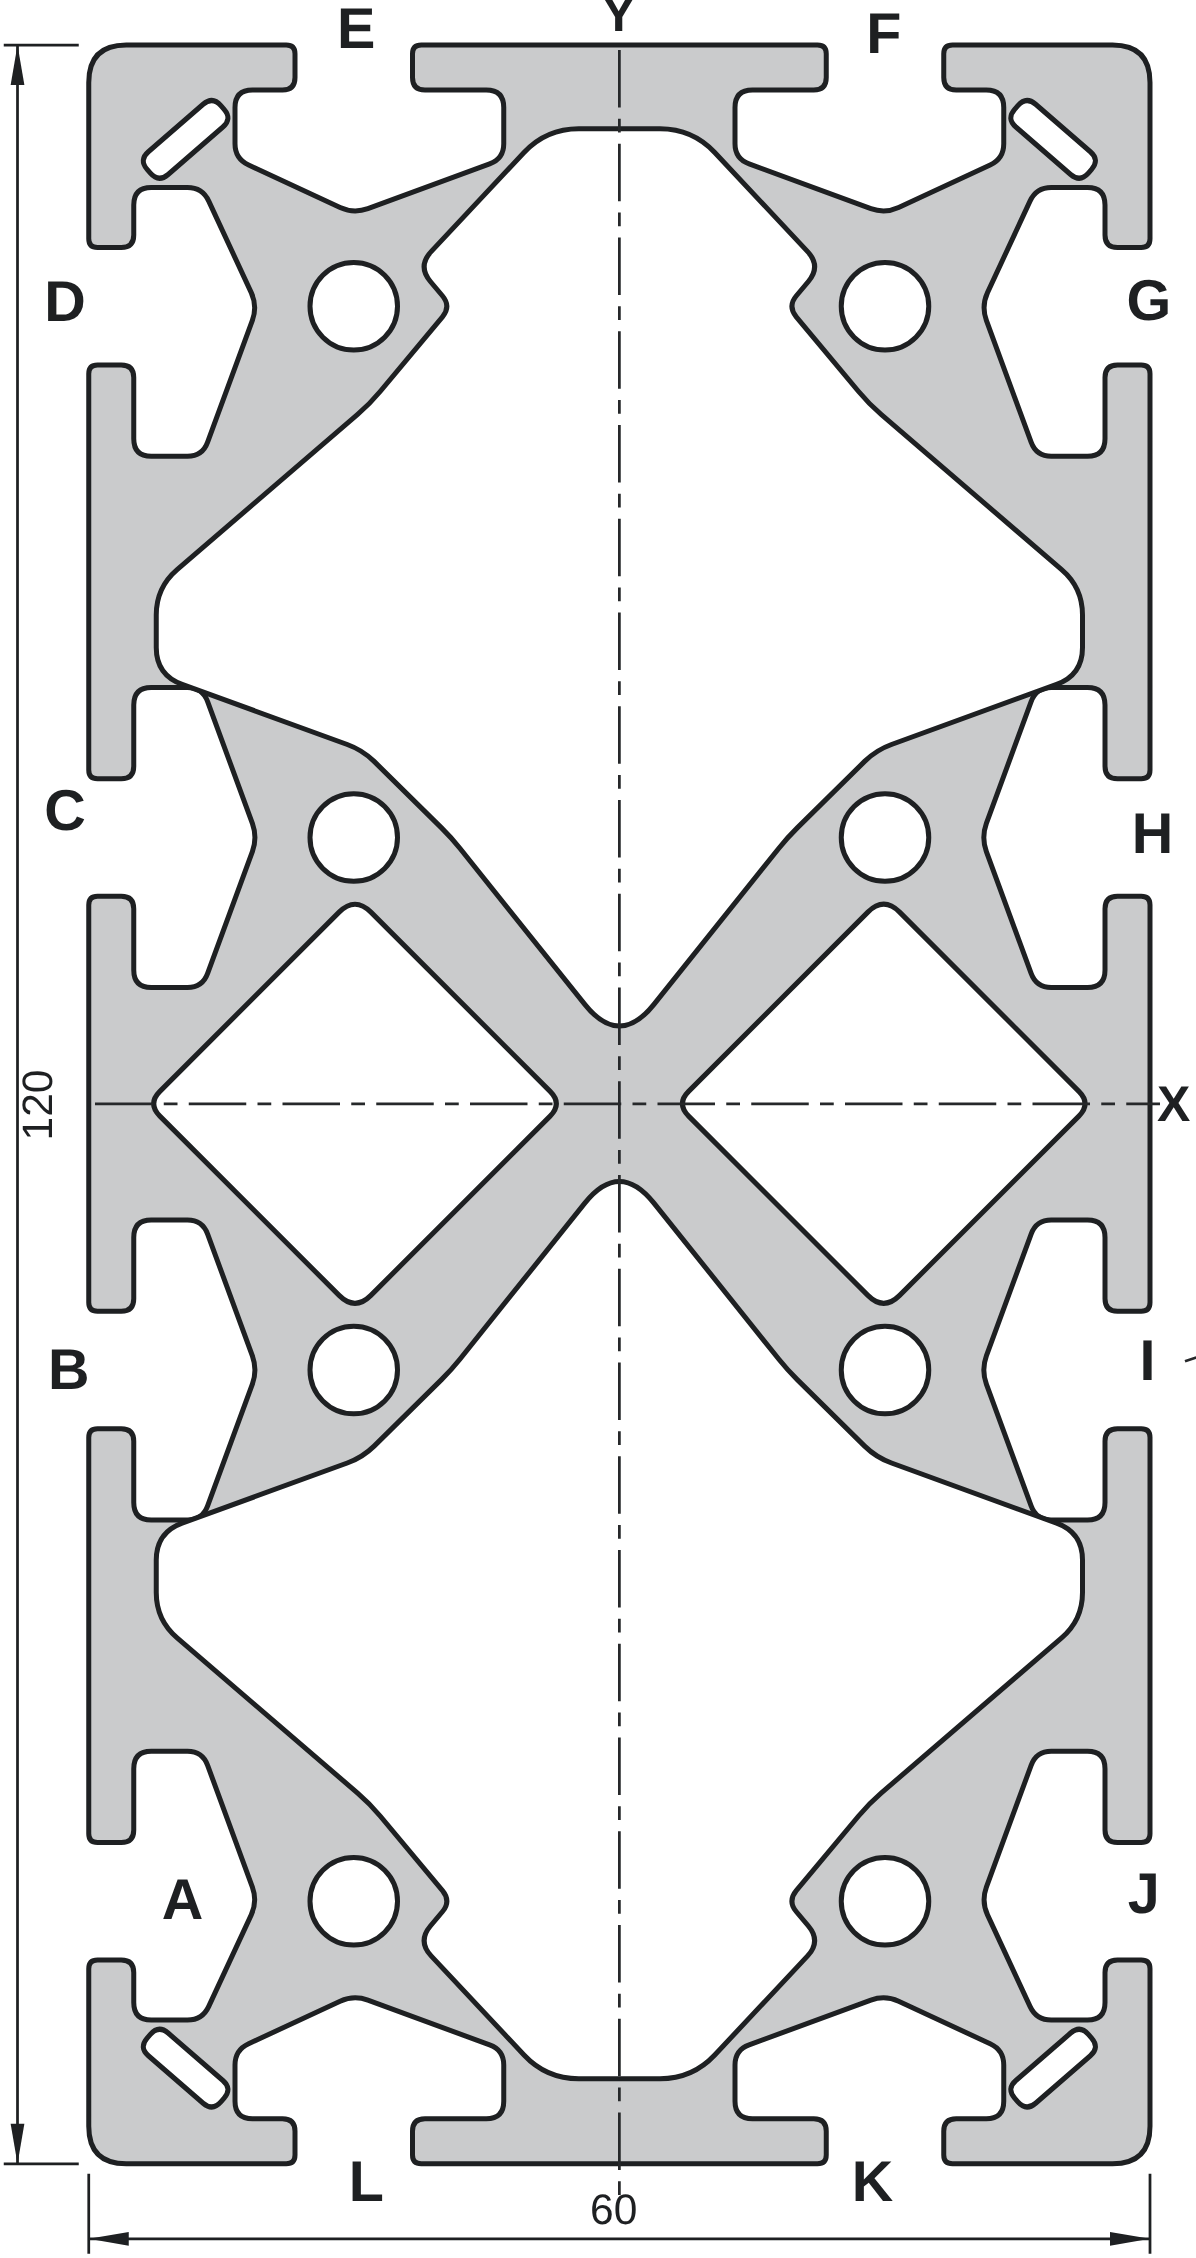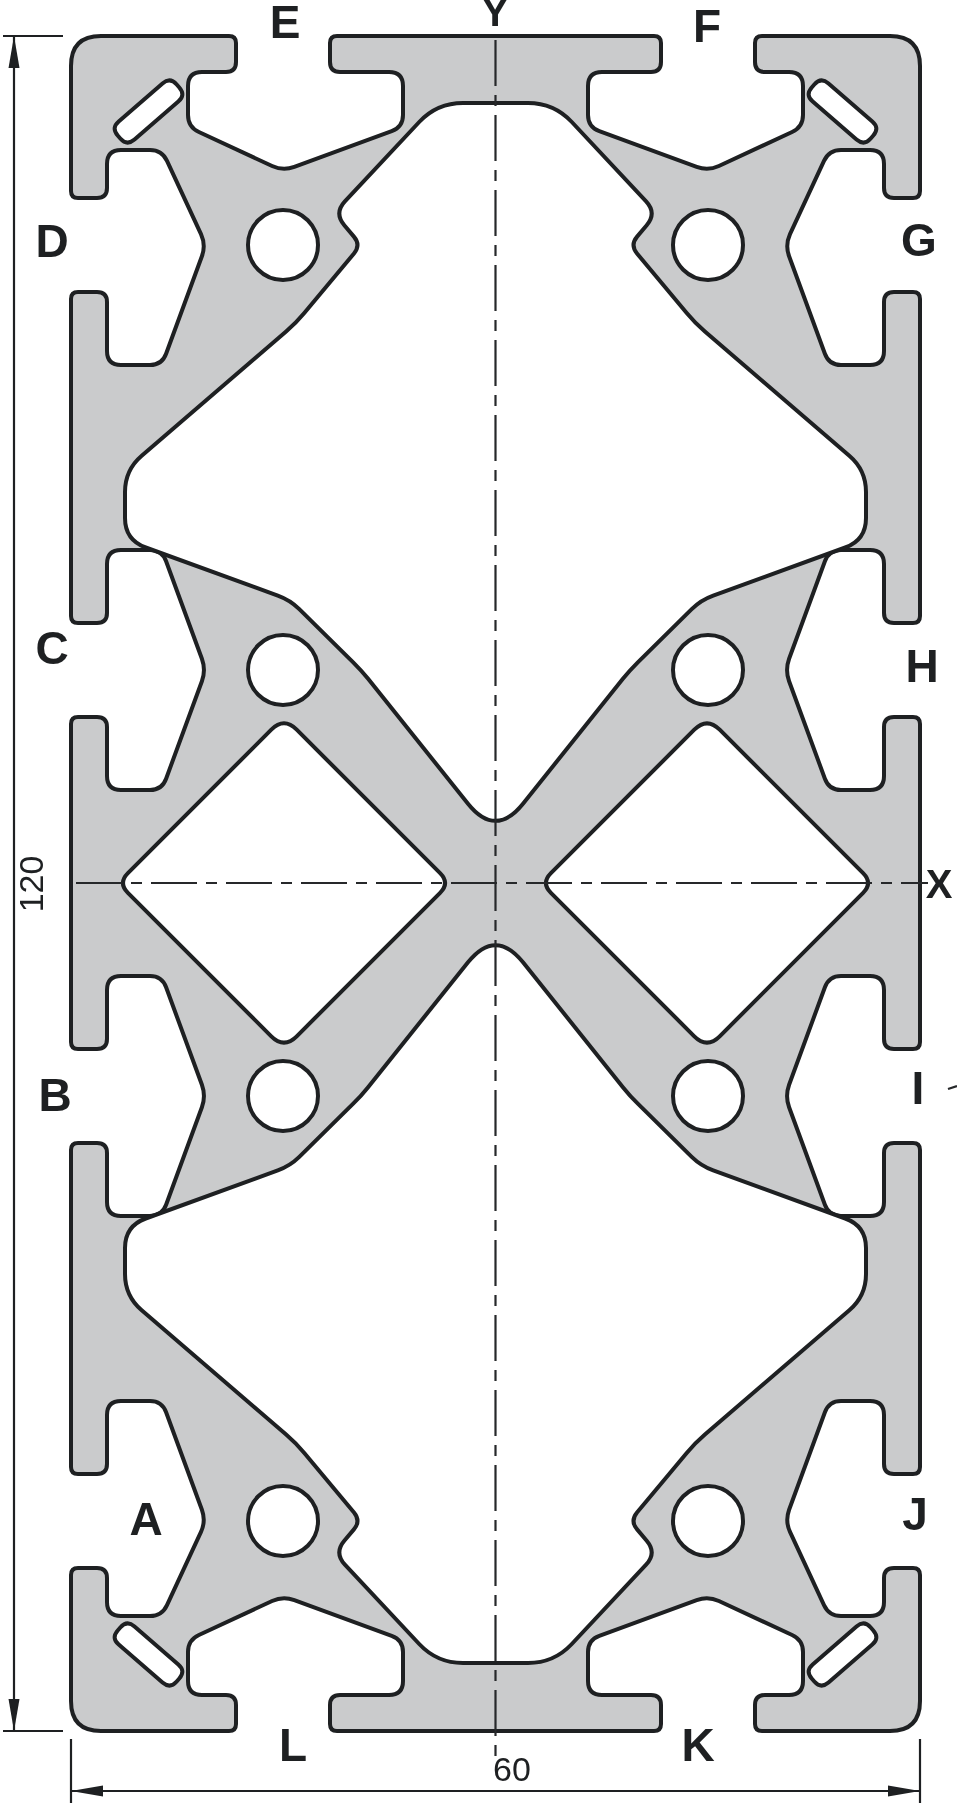--- a/index.html
+++ b/index.html
@@ -59,15 +59,15 @@
       <span class="lbl" style="left: 707px; top: 26px;">F</span>
       <span class="lbl" style="left: 919px; top: 240px;">G</span>
       <span class="lbl" style="left: 922px; top: 666px;">H</span>
       <span class="lbl" style="left: 918px; top: 1088px;">I</span>
       <span class="lbl" style="left: 915px; top: 1514px;">J</span>
       <span class="lbl" style="left: 698px; top: 1745px;">K</span>
       <span class="lbl" style="left: 293px; top: 1745px;">L</span>
       <span class="lbl axis-lbl" style="left: 939px; top: 884px;">X</span>
       <span class="lbl axis-lbl" style="left: 495px; top: 12px;">Y</span>
       <span class="dim-txt vert" style="left: 31px; top: 884px;">120</span>
-      <span class="dim-txt" style="left: 512px; top: 1769px;">60</span>
+      <span class="dim-txt" style="left: 491px; top: 1769px;">60</span>
     </div>
 </div>
 
 </body></html>

